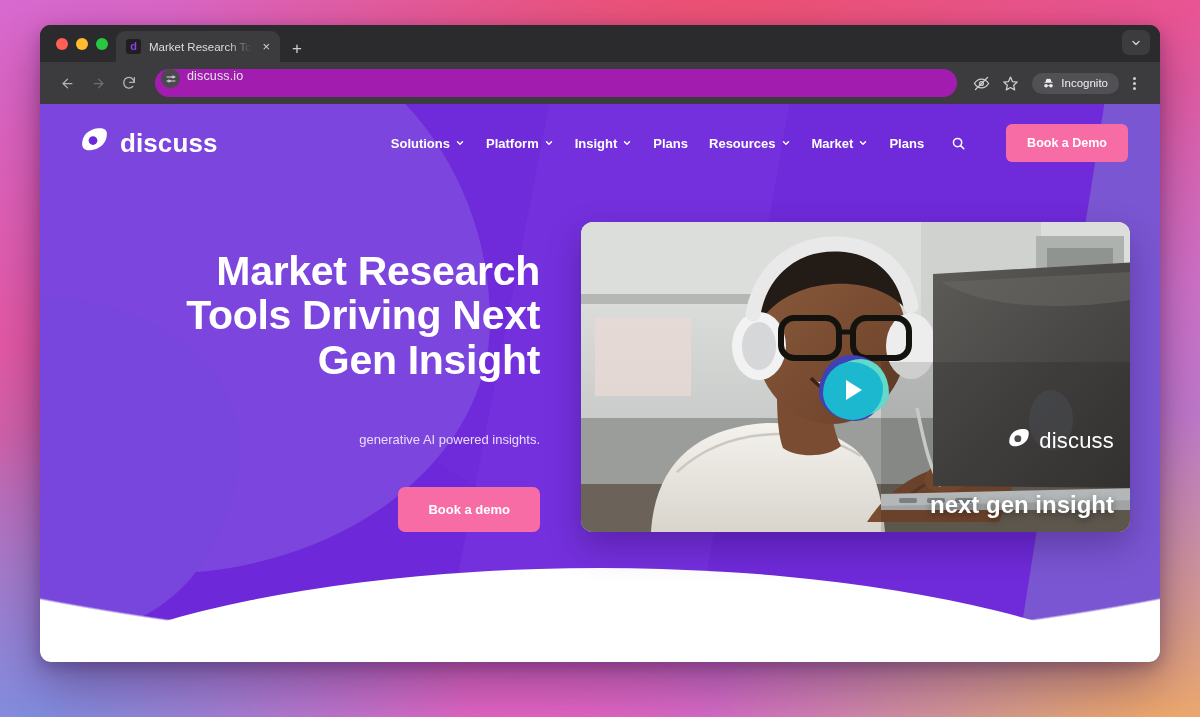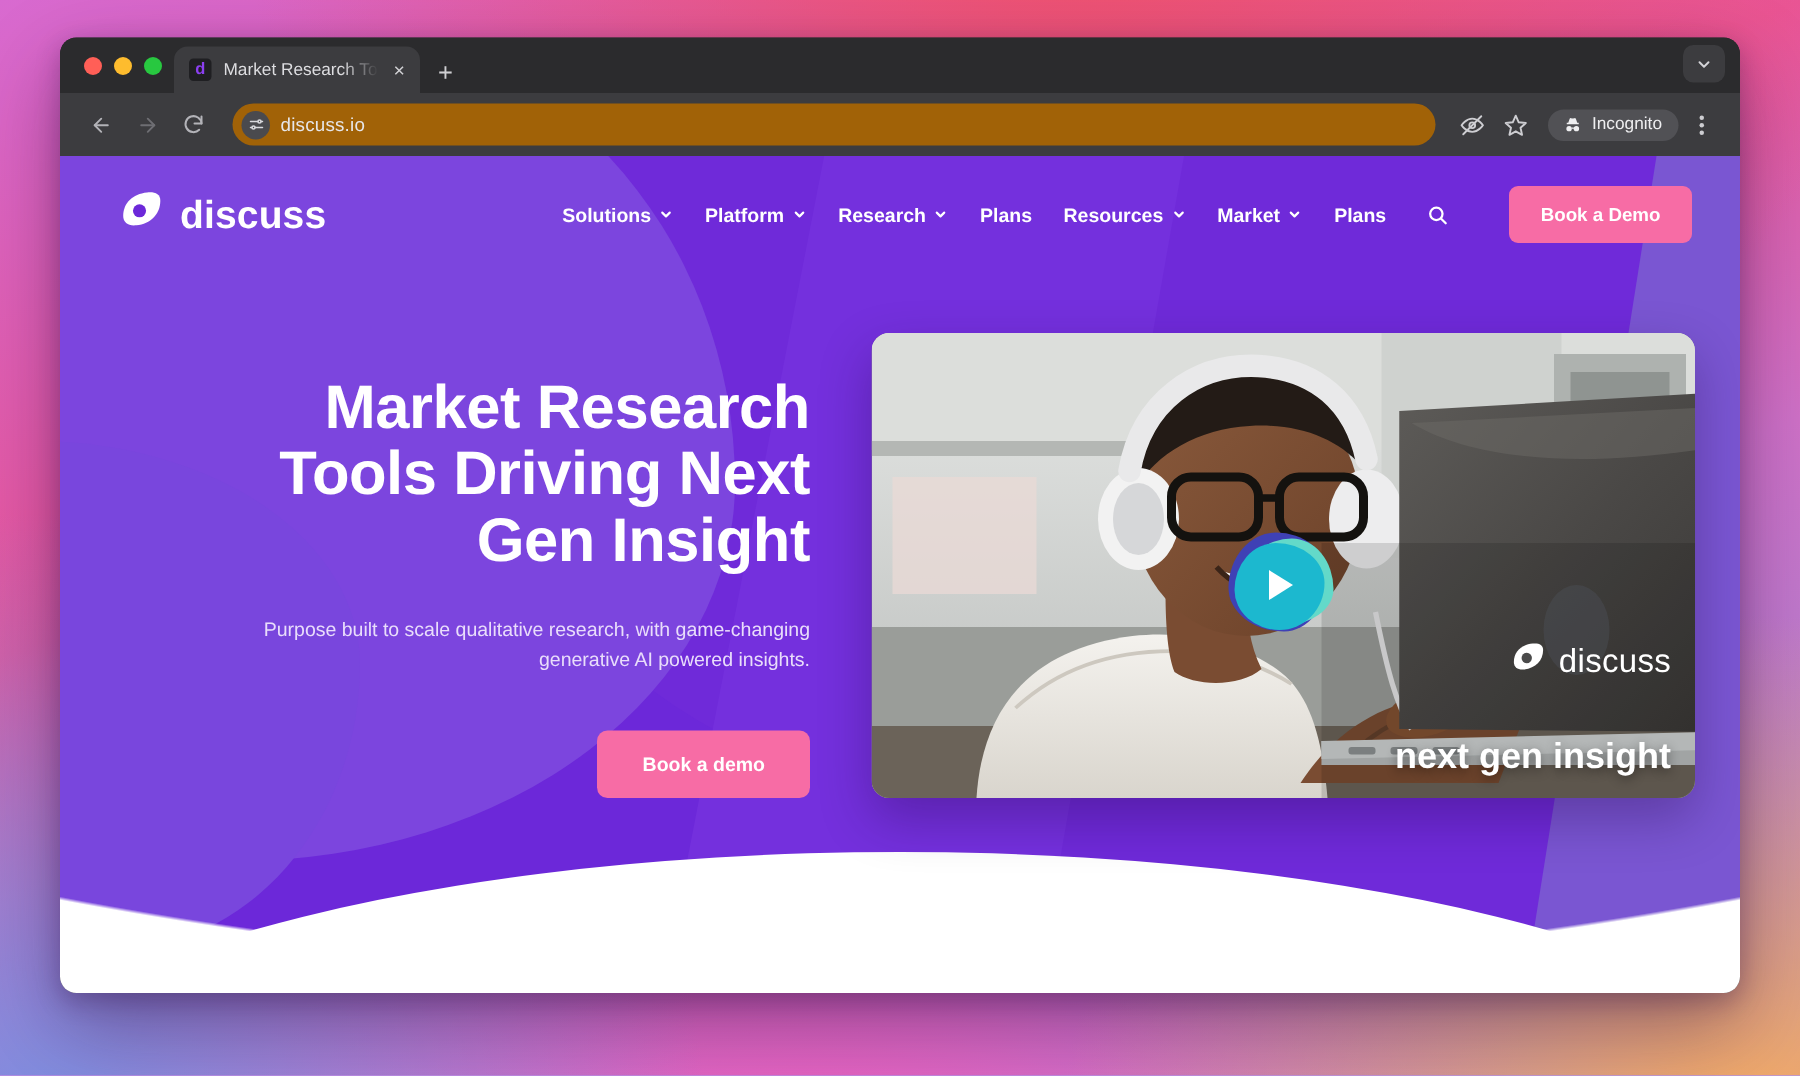--- a/index.html
+++ b/index.html
@@ -96,23 +96,23 @@
   }
   .navbtn {
     width: 26px; height: 26px; border-radius: 50%;
     display: flex; align-items: center; justify-content: center;
     color: #b8b8bd; font-size: 14px;
   }
   .navbtn.disabled { color: #6e6e73; }
   .urlbar {
     flex: 1 1 auto;
     height: 28px;
-    background: #a16207;
+    background: #a21caf;
     border-radius: 14px;
-    display: flex; align-items: center;
+    display: flex; 
     padding: 0 10px 0 6px;
     margin: 0 6px 0 8px;
     gap: 7px;
   }
   .tuneicon {
     width: 19px; height: 19px; border-radius: 50%;
     background: #4a4a4e;
     display: flex; align-items: center; justify-content: center;
     flex: 0 0 auto;
   }
@@ -450,21 +450,21 @@
                 <polyline points="6 9 12 15 18 9"></polyline>
               </svg>
           </a>
           <a class="navlink">
             <span>Platform</span>
             <svg class="chev" width="10" height="10" viewBox="0 0 24 24" fill="none" stroke="#fff" stroke-width="3.4" stroke-linecap="round" stroke-linejoin="round">
                 <polyline points="6 9 12 15 18 9"></polyline>
               </svg>
           </a>
           <a class="navlink">
-            <span>Research</span>
+            <span>Insight</span>
             <svg class="chev" width="10" height="10" viewBox="0 0 24 24" fill="none" stroke="#fff" stroke-width="3.4" stroke-linecap="round" stroke-linejoin="round">
                 <polyline points="6 9 12 15 18 9"></polyline>
               </svg>
           </a>
           <a class="navlink">
             <span>Plans</span>
           </a>
           <a class="navlink">
             <span>Resources</span>
             <svg class="chev" width="10" height="10" viewBox="0 0 24 24" fill="none" stroke="#fff" stroke-width="3.4" stroke-linecap="round" stroke-linejoin="round">
@@ -490,21 +490,21 @@
         </div>
       </nav>
 
       <div class="hero-left">
         <h1 class="hero-h1">
           <span>Market Research</span><br>
           <span>Tools Driving Next</span><br>
           <span>Gen Insight</span>
         </h1>
         <p class="hero-sub">
-          <span>Purpose built to scale qualitative research, with game-changing</span><br>
+          <br>
           <span>generative AI powered insights.</span>
         </p>
         <button class="hero-cta">Book a demo</button>
       </div>
 
       <div class="videocard">
         <div class="vid-photo">
           <svg width="549" height="310" viewBox="0 0 549 310" preserveAspectRatio="xMidYMid slice">
             <defs>
               <linearGradient id="kitch" x1="0" y1="0" x2="0" y2="1">

